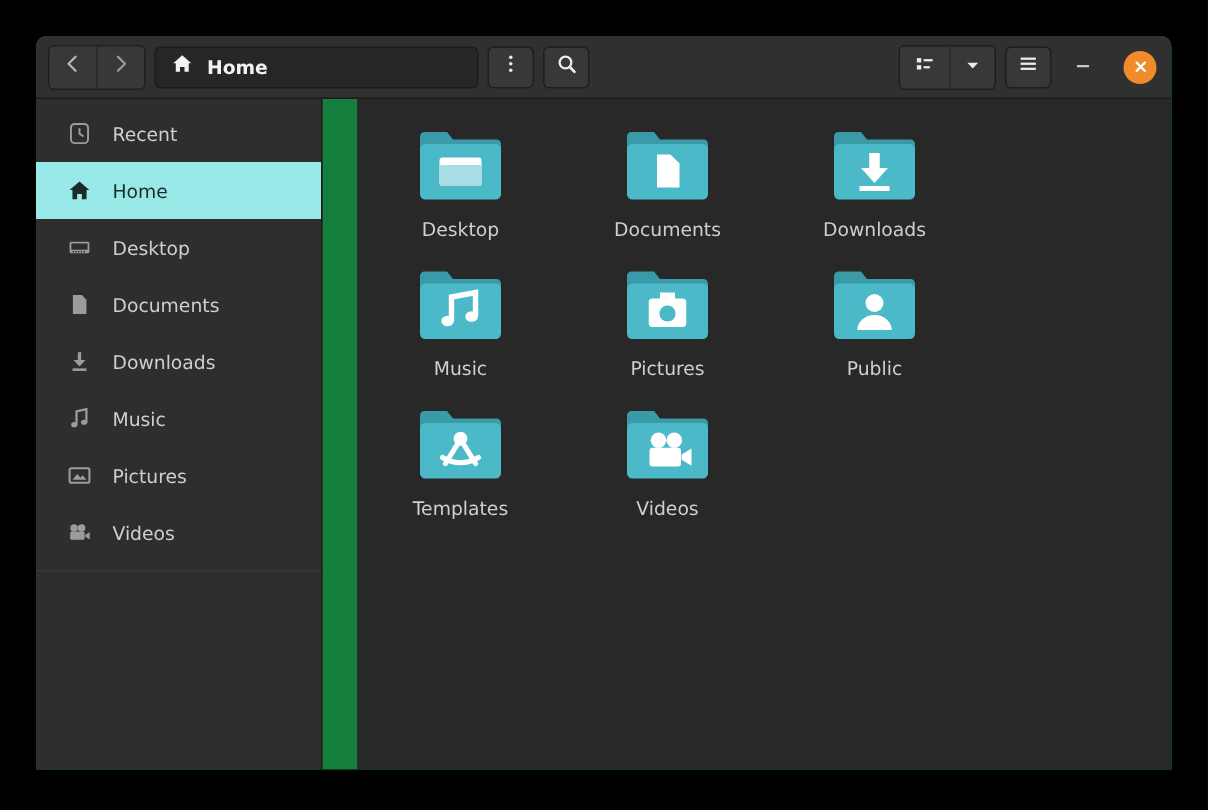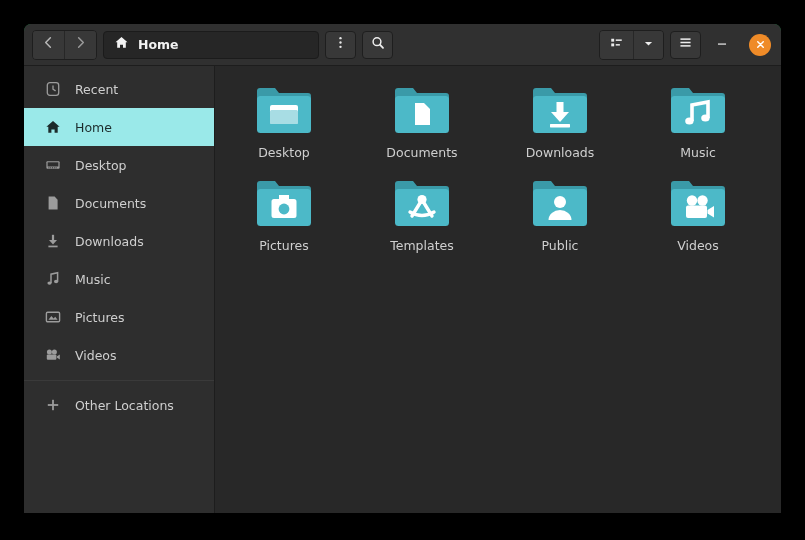--- a/index.html
+++ b/index.html
@@ -130,20 +130,21 @@
     margin-left: 6px;
     margin-right: 2px;
     cursor: default;
   }
 
   
   #body {
     flex: 1;
     display: flex;
     min-height: 0;
+    gap: 23px;
   }
 
   
   #sidebar {
     width: 191px;
     min-width: 191px;
     background: #2e2e2e;
     border-right: 1px solid #1d1d1d;
     padding-top: 4px;
     box-sizing: border-box;
@@ -406,29 +407,20 @@
             <rect x="1.8" y="7.4" width="9.6" height="5.4" rx="1" fill="#9c9c9c"></rect>
             <path d="M11.8 9.6 L14.8 7.6 L14.8 12.6 L11.8 10.6 Z" fill="#9c9c9c"></path>
           </svg>
         </span>
         <span class="slabel">Videos</span>
       </div>
 
 
       <div class="sep"></div>
 
-      <div class="srow">
-        <span class="sicon">
-          <svg width="16" height="16" viewBox="0 0 16 16">
-            <rect x="7.1" y="2.8" width="1.8" height="10.4" fill="#9c9c9c"></rect>
-            <rect x="2.8" y="7.1" width="10.4" height="1.8" fill="#9c9c9c"></rect>
-          </svg>
-        </span>
-        <span class="slabel">Other Locations</span>
-      </div>
     </div>
 
     <div id="content">
       <div id="grid">
 
         <div class="item">
           <div class="thumb">
             <svg width="60" height="54" viewBox="0 0 60 54">
               <path d="M3 6 a3 3 0 0 1 3-3 h15 l4 5 h29 a3 3 0 0 1 3 3 v3 H3 Z" fill="#3a9aa8"></path>
               <rect x="3" y="11" width="54" height="37" rx="3.5" fill="#4cb9c8"></rect>
@@ -480,20 +472,32 @@
           <div class="thumb">
             <svg width="60" height="54" viewBox="0 0 60 54">
               <path d="M3 6 a3 3 0 0 1 3-3 h15 l4 5 h29 a3 3 0 0 1 3 3 v3 H3 Z" fill="#3a9aa8"></path>
               <rect x="3" y="11" width="54" height="37" rx="3.5" fill="#4cb9c8"></rect>
               <path d="M25 17 h10 v4 h5 a2.5 2.5 0 0 1 2.5 2.5 v14 a2.5 2.5 0 0 1 -2.5 2.5
                        h-20 a2.5 2.5 0 0 1 -2.5 -2.5 v-14 a2.5 2.5 0 0 1 2.5 -2.5 h5 Z" fill="#ffffff"></path>
               <circle cx="30" cy="31" r="5.4" fill="#4cb9c8"></circle>
             </svg>
           </div>
           <div class="caption">Pictures</div>
+        </div>
+
+        <div class="item">
+          <div class="thumb">
+            <svg width="60" height="54" viewBox="0 0 60 54">
+              <path d="M3 6 a3 3 0 0 1 3-3 h15 l4 5 h29 a3 3 0 0 1 3 3 v3 H3 Z" fill="#3a9aa8"></path>
+              <rect x="3" y="11" width="54" height="37" rx="3.5" fill="#4cb9c8"></rect>
+              <circle cx="30" cy="24" r="6" fill="#ffffff"></circle>
+              <path d="M18.5 42 a11.5 10 0 0 1 23 0 Z" fill="#ffffff"></path>
+            </svg>
+          </div>
+          <div class="caption">Public</div>
         </div>
 
         <div class="item">
           <div class="thumb">
             <svg width="60" height="54" viewBox="0 0 60 54">
               <path d="M3 6 a3 3 0 0 1 3-3 h15 l4 5 h29 a3 3 0 0 1 3 3 v3 H3 Z" fill="#3a9aa8"></path>
               <rect x="3" y="11" width="54" height="37" rx="3.5" fill="#4cb9c8"></rect>
               <circle cx="30" cy="21.5" r="4.6" fill="#ffffff"></circle>
               <path d="M28 25 L20 38" stroke="#ffffff" stroke-width="3.4" stroke-linecap="round"></path>
               <path d="M32 25 L40 38" stroke="#ffffff" stroke-width="3.4" stroke-linecap="round"></path>
@@ -501,32 +505,20 @@
             </svg>
           </div>
           <div class="caption">Templates</div>
         </div>
 
         <div class="item">
           <div class="thumb">
             <svg width="60" height="54" viewBox="0 0 60 54">
               <path d="M3 6 a3 3 0 0 1 3-3 h15 l4 5 h29 a3 3 0 0 1 3 3 v3 H3 Z" fill="#3a9aa8"></path>
               <rect x="3" y="11" width="54" height="37" rx="3.5" fill="#4cb9c8"></rect>
-              <circle cx="30" cy="24" r="6" fill="#ffffff"></circle>
-              <path d="M18.5 42 a11.5 10 0 0 1 23 0 Z" fill="#ffffff"></path>
-            </svg>
-          </div>
-          <div class="caption">Public</div>
-        </div>
-
-        <div class="item">
-          <div class="thumb">
-            <svg width="60" height="54" viewBox="0 0 60 54">
-              <path d="M3 6 a3 3 0 0 1 3-3 h15 l4 5 h29 a3 3 0 0 1 3 3 v3 H3 Z" fill="#3a9aa8"></path>
-              <rect x="3" y="11" width="54" height="37" rx="3.5" fill="#4cb9c8"></rect>
               <circle cx="24" cy="22.5" r="5.2" fill="#ffffff"></circle>
               <circle cx="34.5" cy="22.5" r="5.2" fill="#ffffff"></circle>
               <rect x="18" y="27.5" width="21" height="12.5" rx="2" fill="#ffffff"></rect>
               <path d="M39.5 32 L46 28 L46 39.5 L39.5 35.5 Z" fill="#ffffff"></path>
             </svg>
           </div>
           <div class="caption">Videos</div>
         </div>
 
       </div>

